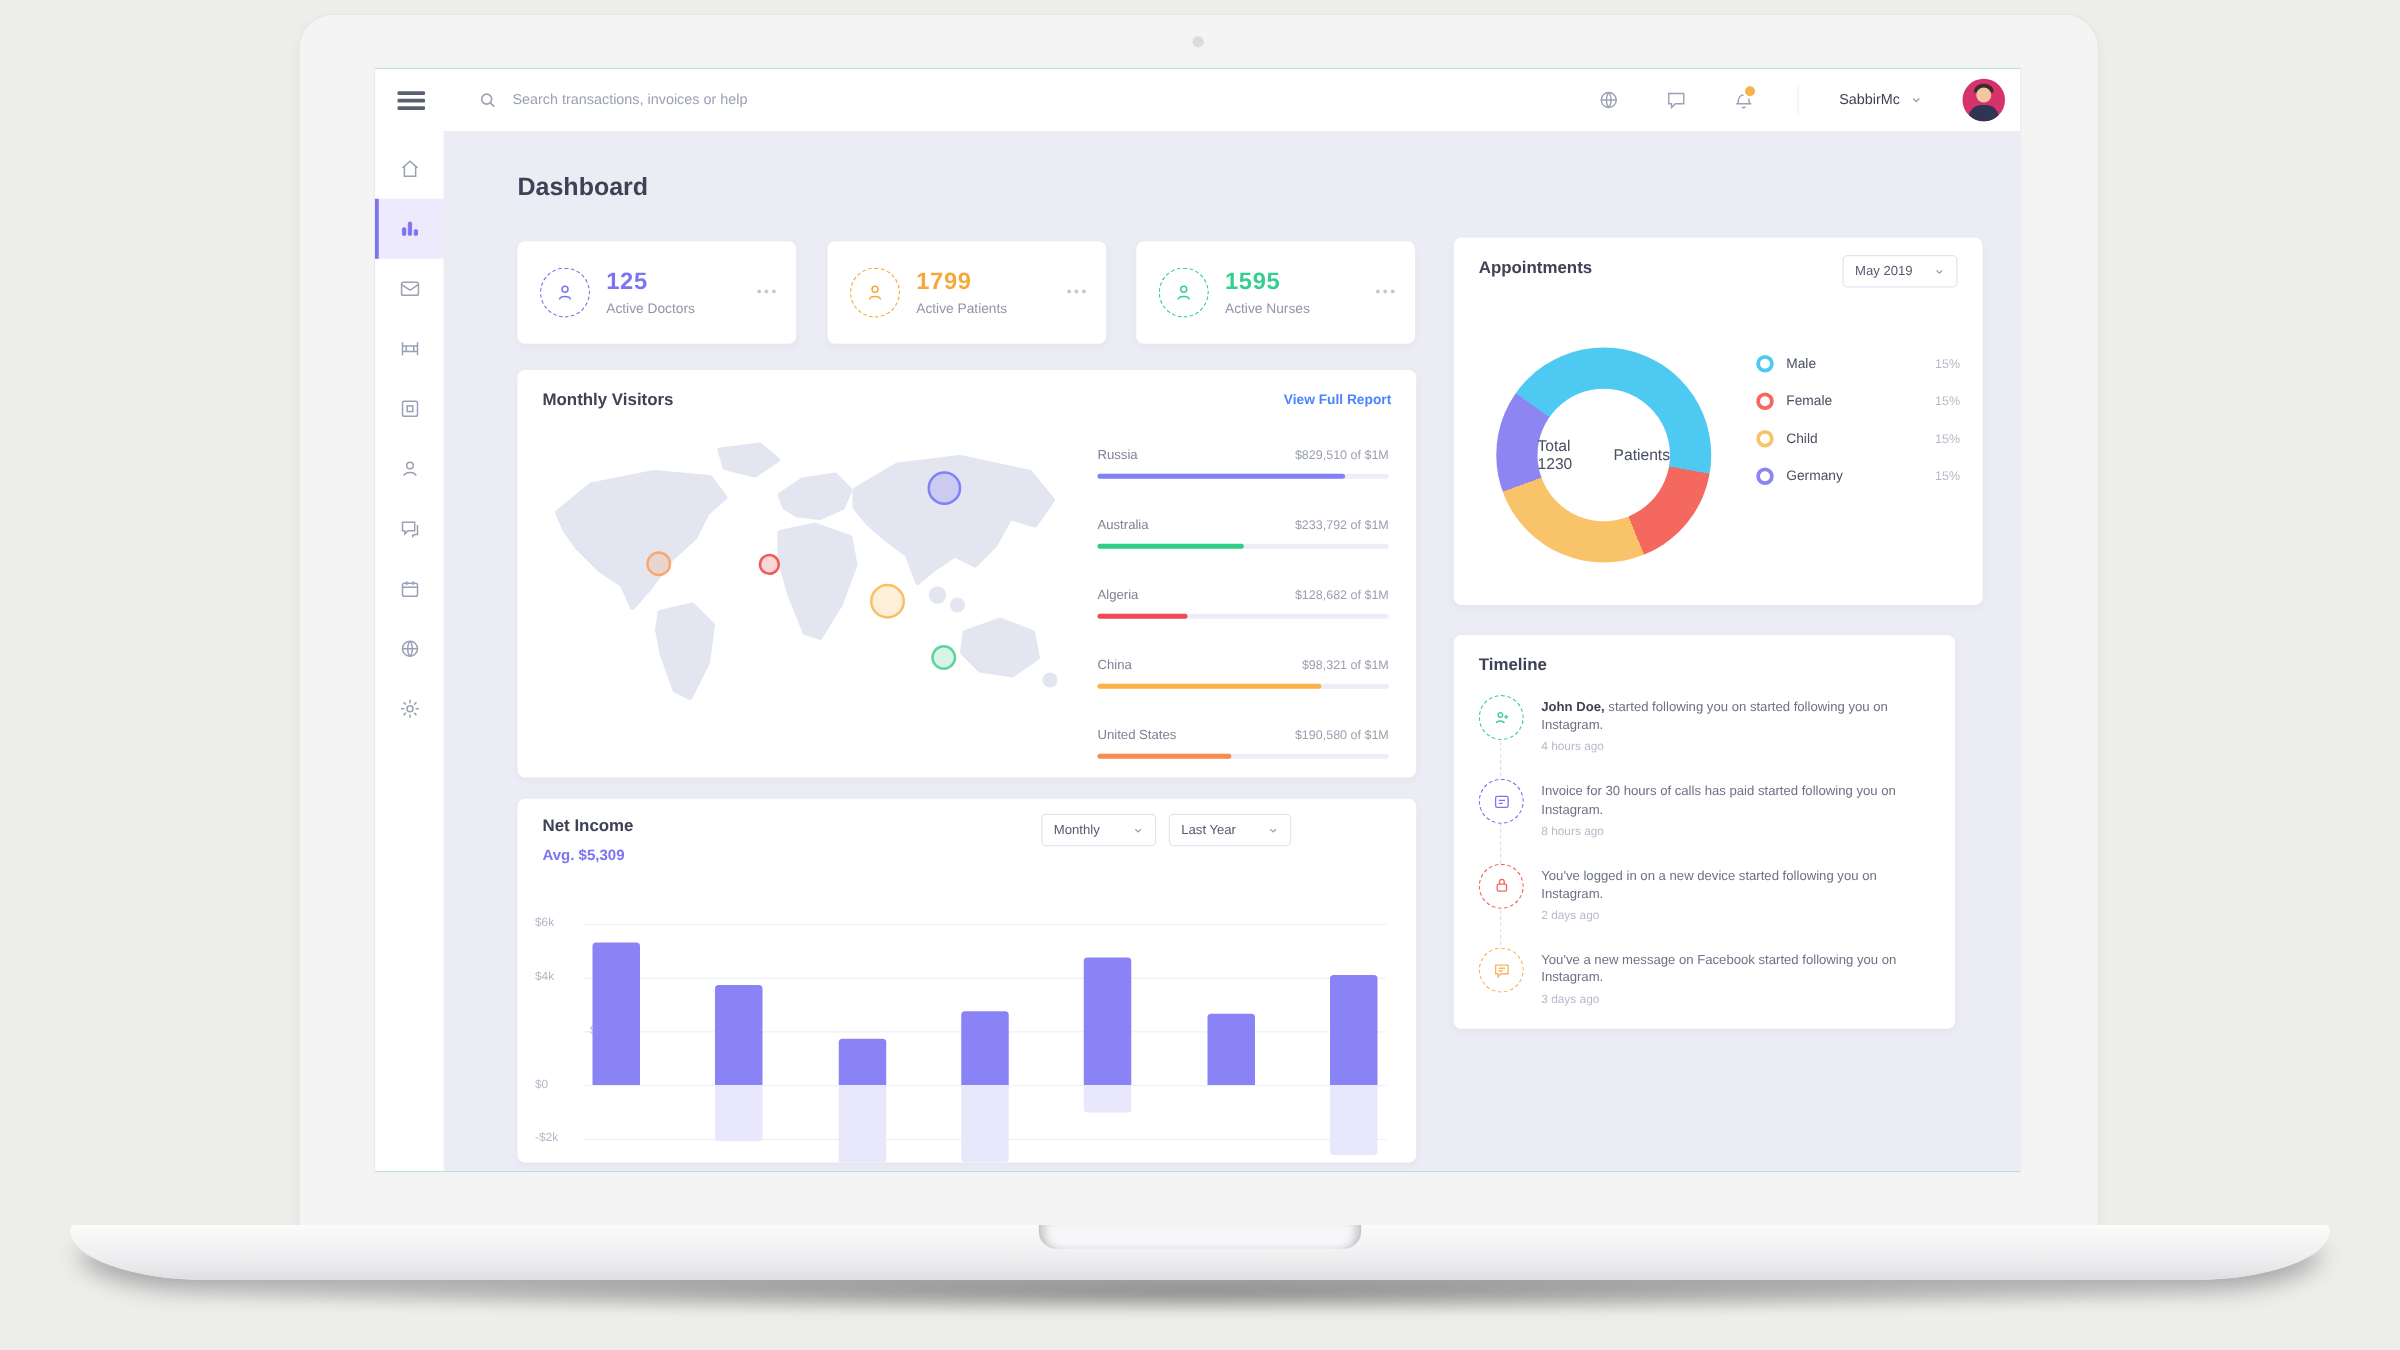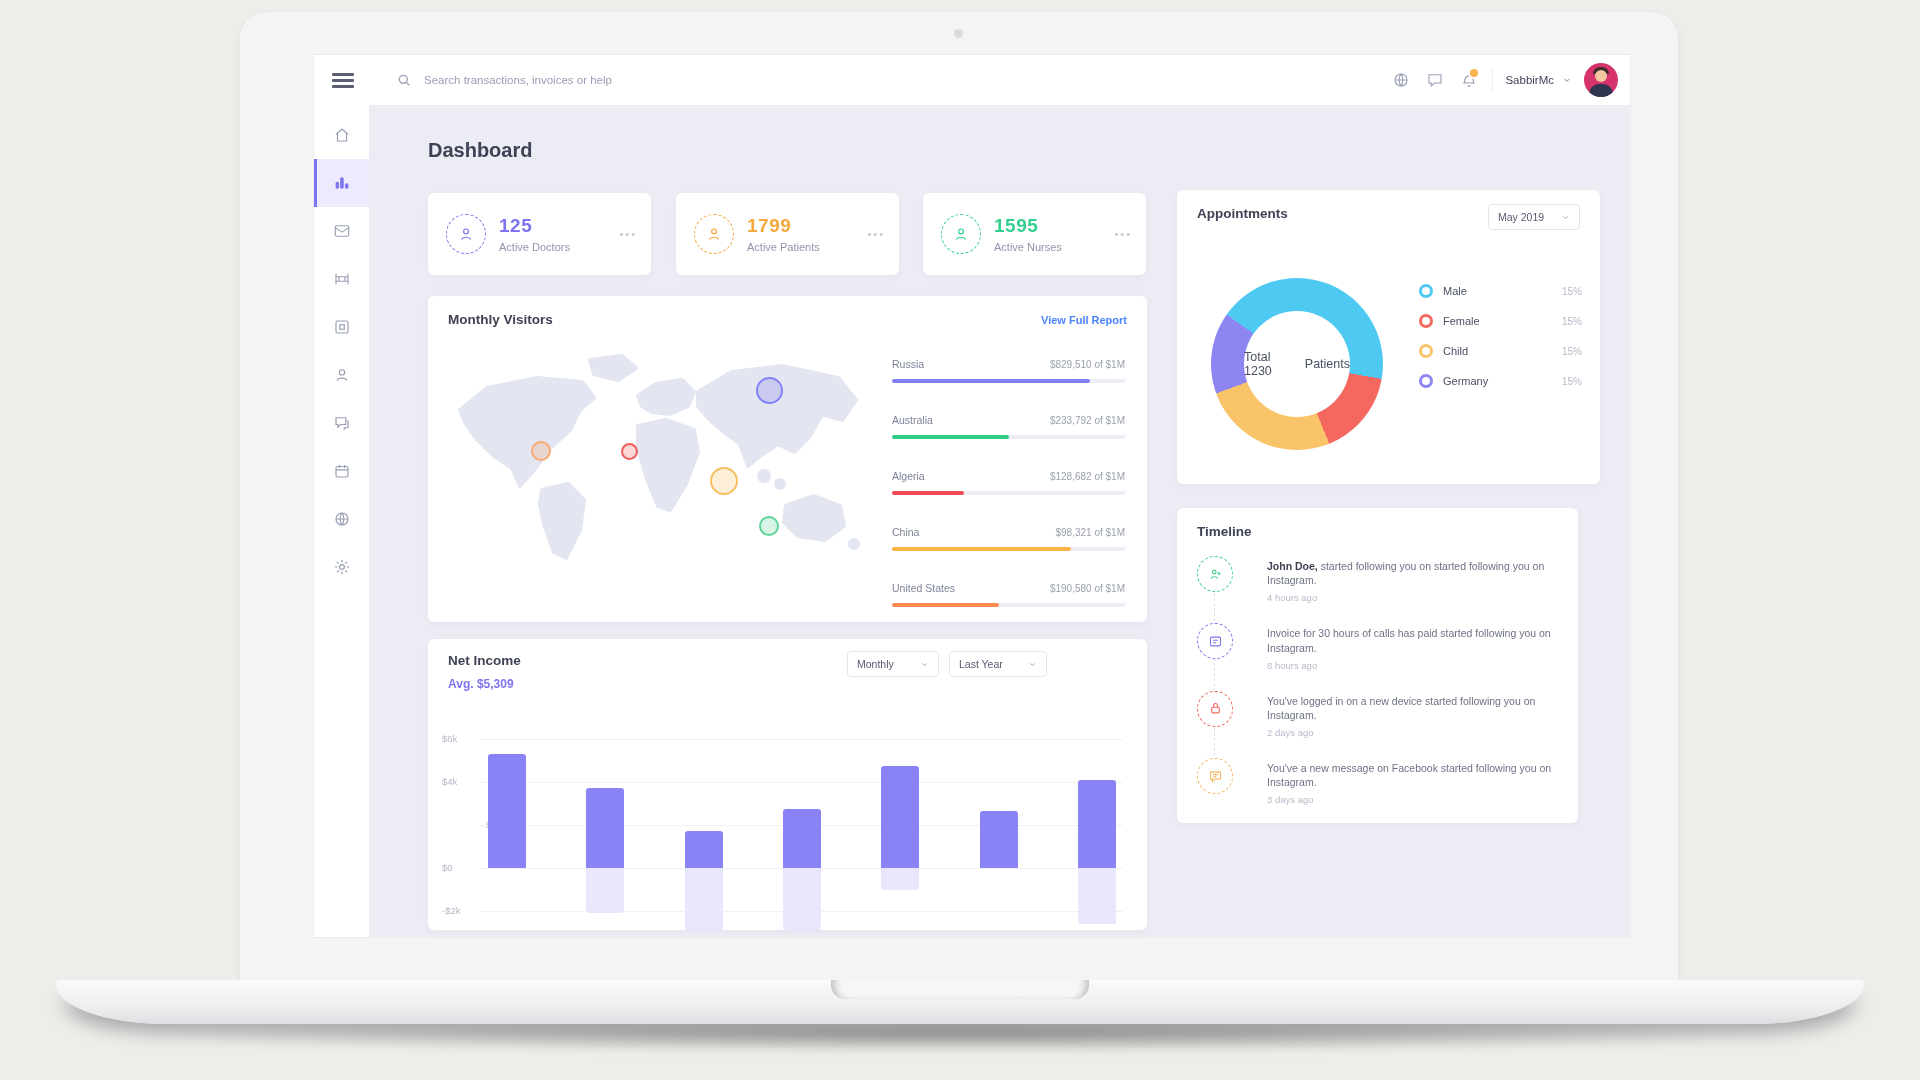--- a/index.html
+++ b/index.html
@@ -13,32 +13,32 @@
     background:linear-gradient(#fbfbfc,#ededef 65%,#dfdfe3);
     border-radius:4px 4px 110px 110px / 4px 4px 40px 40px;
     box-shadow:0 14px 18px -6px rgba(35,35,42,0.35);}
   .base-notch{position:absolute;left:50%;transform:translateX(-50%);top:0;width:258px;height:19px;
     background:#f7f7f9;border-radius:0 0 14px 14px;
     box-shadow:inset 10px 0 9px -7px rgba(0,0,0,0.25), inset -10px 0 9px -7px rgba(0,0,0,0.25), inset 0 -3px 5px -3px rgba(0,0,0,0.08);}
   .laptop-shadow{position:absolute;left:140px;top:1018px;width:1640px;height:34px;
     background:radial-gradient(ellipse at center, rgba(0,0,0,0.32), rgba(0,0,0,0) 72%);filter:blur(4px);}
 
   
-  .screen{position:absolute;left:314px;top:55px;width:1316px;height:882px;background:#14b8a6;overflow:hidden;
+  .screen{position:absolute;left:300px;top:55px;width:1316px;height:882px;background:#14b8a6;overflow:hidden;
     box-shadow:0 0 0 1px #ececef;}
 
   
   .topbar{position:absolute;top:0;left:0;right:0;height:50px;background:#fff;border-bottom:1px solid #eef0f4;
     display:flex;align-items:center;}
   .hamburger{width:22px;height:15px;margin-left:18px;display:flex;flex-direction:column;justify-content:space-between;cursor:pointer;}
   .hamburger span{display:block;height:3px;background:#5a5f72;border-radius:1px;}
   .search-wrap{display:flex;align-items:center;margin-left:42px;gap:10px;flex:0 0 auto;}
   .search-input{border:none;outline:none;font-size:11.5px;color:#5a5f72;width:320px;font-family:"Liberation Sans",sans-serif;}
   .search-input::placeholder{color:#9aa0b5;}
-  .top-right{margin-left:auto;display:flex;align-items:center;gap:12px;padding-right:12px;}
+  .top-right{margin-left:auto;display:flex;align-items:center;gap:32px;padding-right:12px;}
   .top-icon{position:relative;display:flex;align-items:center;justify-content:center;width:22px;height:22px;cursor:pointer;}
   .bell-dot{position:absolute;top:-2px;right:0;width:8px;height:8px;border-radius:50%;background:#f7b24b;border:2px solid #fff;}
   .top-divider{width:1px;height:24px;background:#eceef3;}
   .username{font-size:11.5px;color:#3f4254;cursor:pointer;display:flex;align-items:center;gap:8px;}
   .avatar{width:34px;height:34px;border-radius:50%;background:#d6336c;position:relative;overflow:hidden;cursor:pointer;}
   .avatar .head{position:absolute;left:11px;top:7px;width:12px;height:12px;border-radius:50%;background:#f3c79f;}
   .avatar .hair{position:absolute;left:9px;top:4px;width:16px;height:7px;border-radius:8px 8px 0 0;background:#3a2d2a;}
   .avatar .body{position:absolute;left:5px;top:21px;width:24px;height:14px;border-radius:10px 10px 0 0;background:#2f3550;}
 
   
@@ -86,21 +86,21 @@
   .legend{position:absolute;left:242px;top:94px;right:18px;}
   .legend-row{display:flex;align-items:center;margin-bottom:16px;}
   .legend-ring{width:11px;height:11px;border-radius:50%;border:3.5px solid;box-sizing:content-box;background:#fff;}
   .legend-ring{width:8px;height:8px;}
   .legend-label{margin-left:10px;font-size:11px;color:#4a4f63;}
   .legend-pct{margin-left:auto;font-size:10px;color:#b6bac8;}
 
   
   .tl-items{position:absolute;left:20px;top:48px;right:16px;}
   .tl-rail{position:absolute;left:17px;top:12px;bottom:34px;border-left:1px dashed #dfe2ec;}
-  .tl-item{position:relative;display:flex;margin-bottom:20px;gap:20px;}
+  .tl-item{position:relative;display:flex;margin-bottom:20px;}
   .tl-icon{width:34px;height:34px;border-radius:50%;border:1px dashed;background:#fff;z-index:1;flex:0 0 auto;
     display:flex;align-items:center;justify-content:center;}
   .tl-icon svg{stroke:currentColor;}
   .tl-text{margin-left:14px;padding-top:3px;}
   .tl-line1{font-size:10.5px;color:#6d7286;line-height:1.35;}
   .tl-bold{font-weight:bold;color:#3f4254;}
   .tl-time{font-size:9.5px;color:#b7bbc9;margin-top:5px;}
 
   
   .ni-avg{position:absolute;left:20px;top:38px;font-size:12px;font-weight:bold;color:#7c74f1;}

